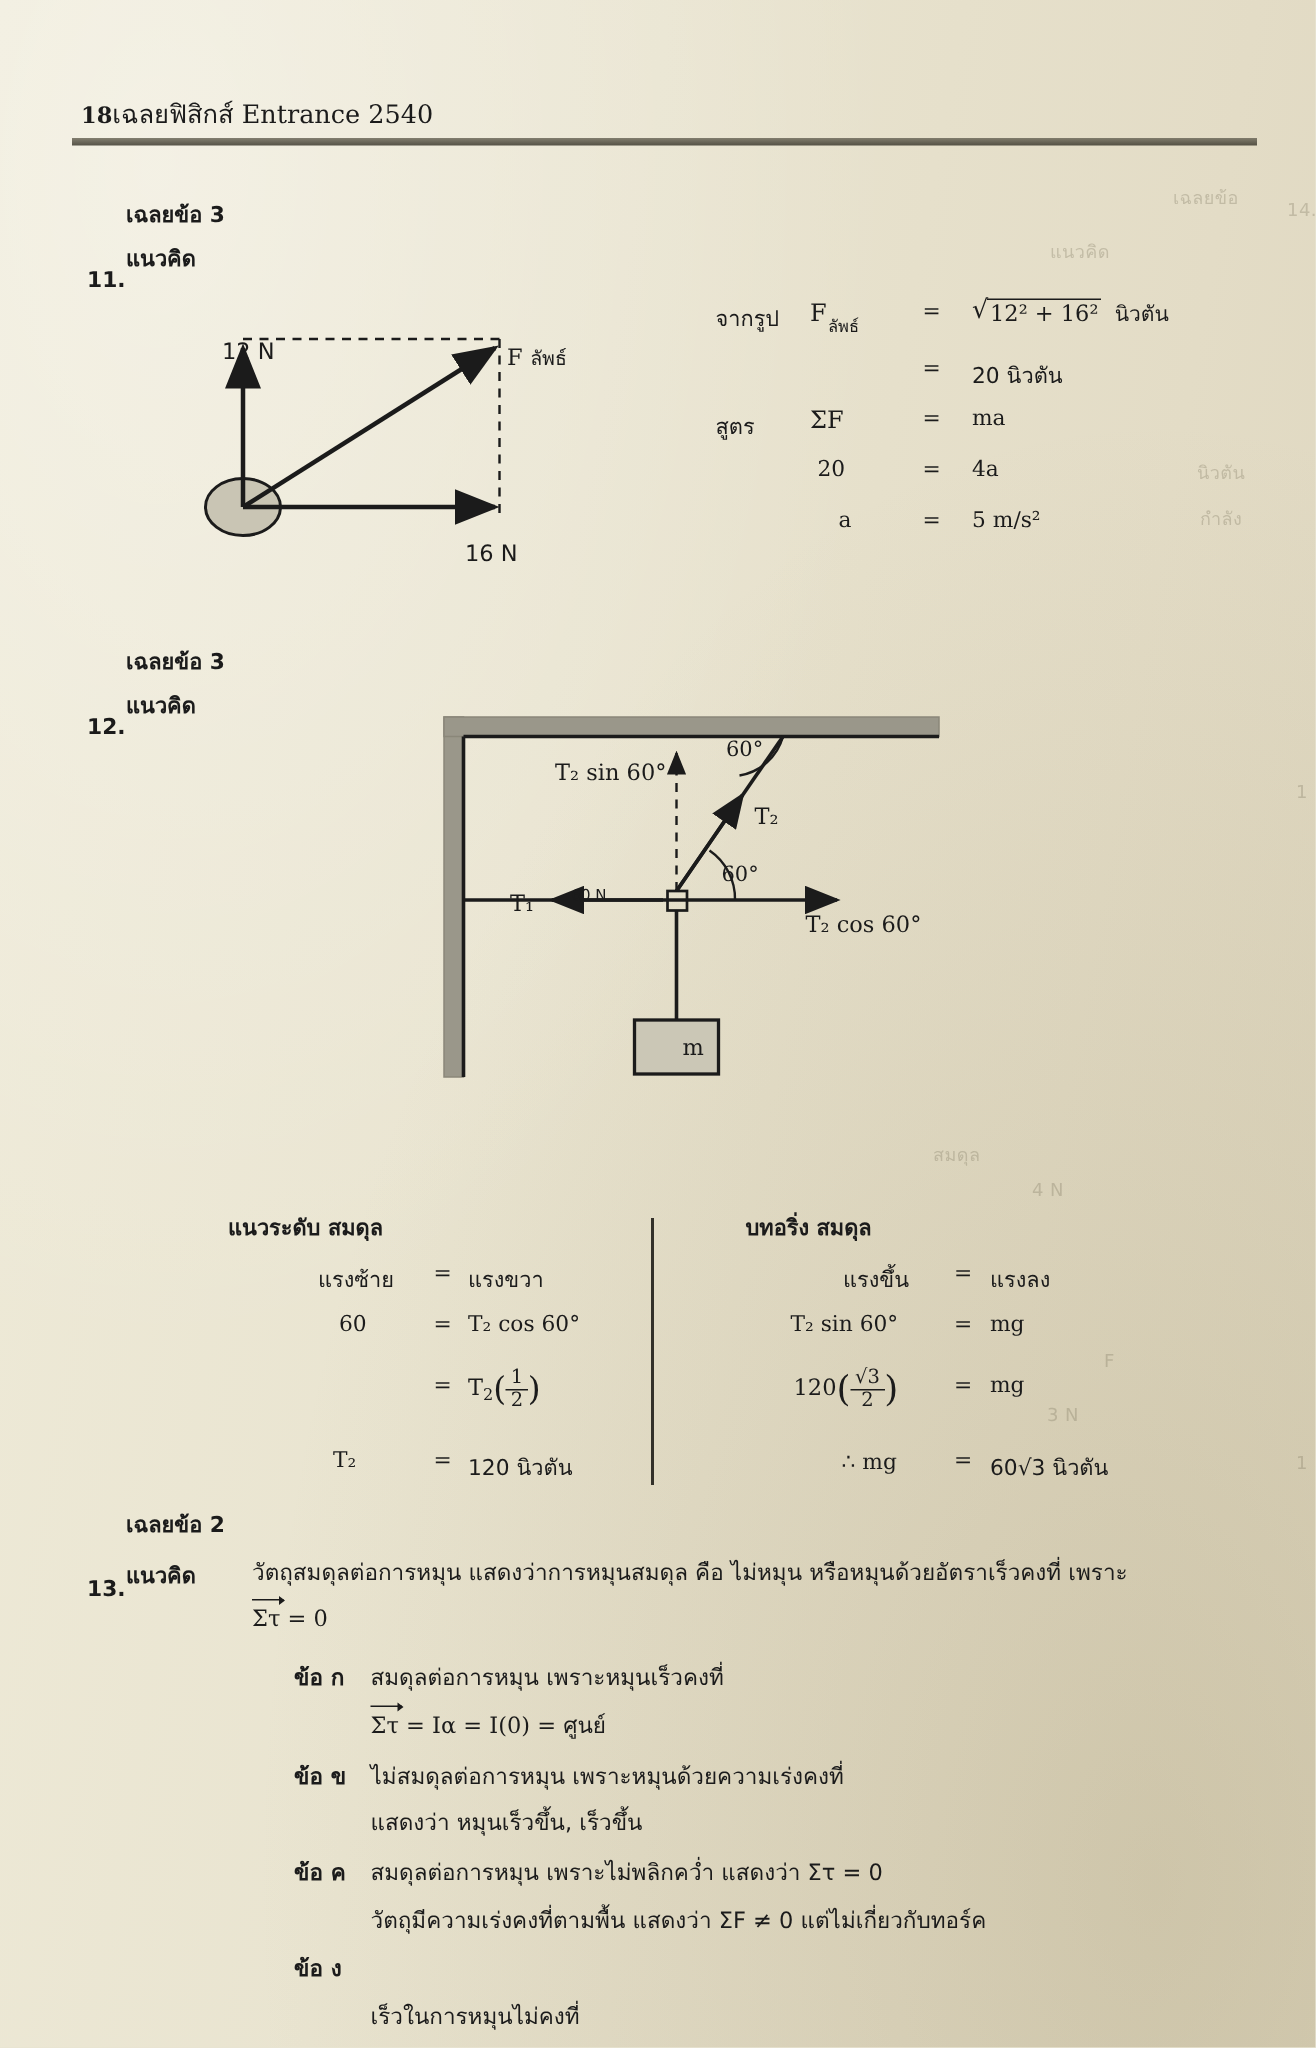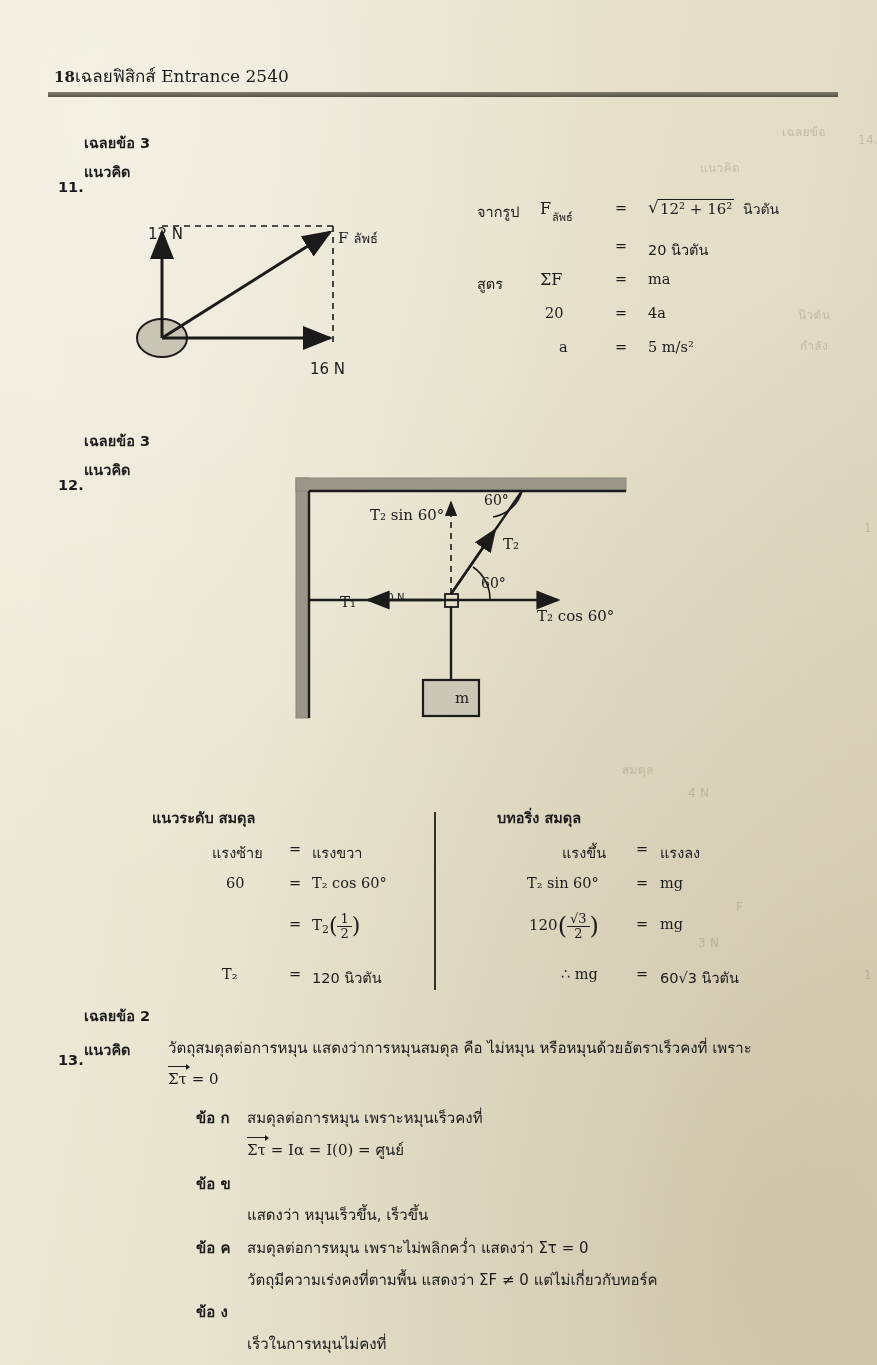--- a/index.html
+++ b/index.html
@@ -249,20 +249,21 @@
     <span class="vecbar">Στ</span> = 0
   </div>
 
   <div class="t b th" style="left:196px;top:1106px;font-size:15px;">ข้อ ก</div>
   <div class="t th" style="left:247px;top:1106px;font-size:15px;">สมดุลต่อการหมุน เพราะหมุนเร็วคงที่</div>
   <div class="t ser" style="left:247px;top:1138px;font-size:15px;">
     <span class="vecbar">Στ</span> = Iα = I(0) = <span class="th">ศูนย์</span>
   </div>
 
   <div class="t b th" style="left:196px;top:1172px;font-size:15px;">ข้อ ข</div>
+  <div class="t th" style="left:247px;top:1172px;font-size:15px;">ไม่สมดุลต่อการหมุน เพราะหมุนด้วยความเร่งคงที่</div>
   <div class="t th" style="left:247px;top:1203px;font-size:15px;">แสดงว่า หมุนเร็วขึ้น, เร็วขึ้น</div>
 
   <div class="t b th" style="left:196px;top:1236px;font-size:15px;">ข้อ ค</div>
   <div class="t th" style="left:247px;top:1236px;font-size:15px;">สมดุลต่อการหมุน เพราะไม่พลิกคว่ำ แสดงว่า Στ = 0</div>
   <div class="t th" style="left:247px;top:1268px;font-size:15px;">วัตถุมีความเร่งคงที่ตามพื้น แสดงว่า ΣF ≠  0 แต่ไม่เกี่ยวกับทอร์ค</div>
 
   <div class="t b th" style="left:196px;top:1300px;font-size:15px;">ข้อ ง</div>
   <div class="t th" style="left:247px;top:1332px;font-size:15px;">เร็วในการหมุนไม่คงที่</div>
 
 </div>

